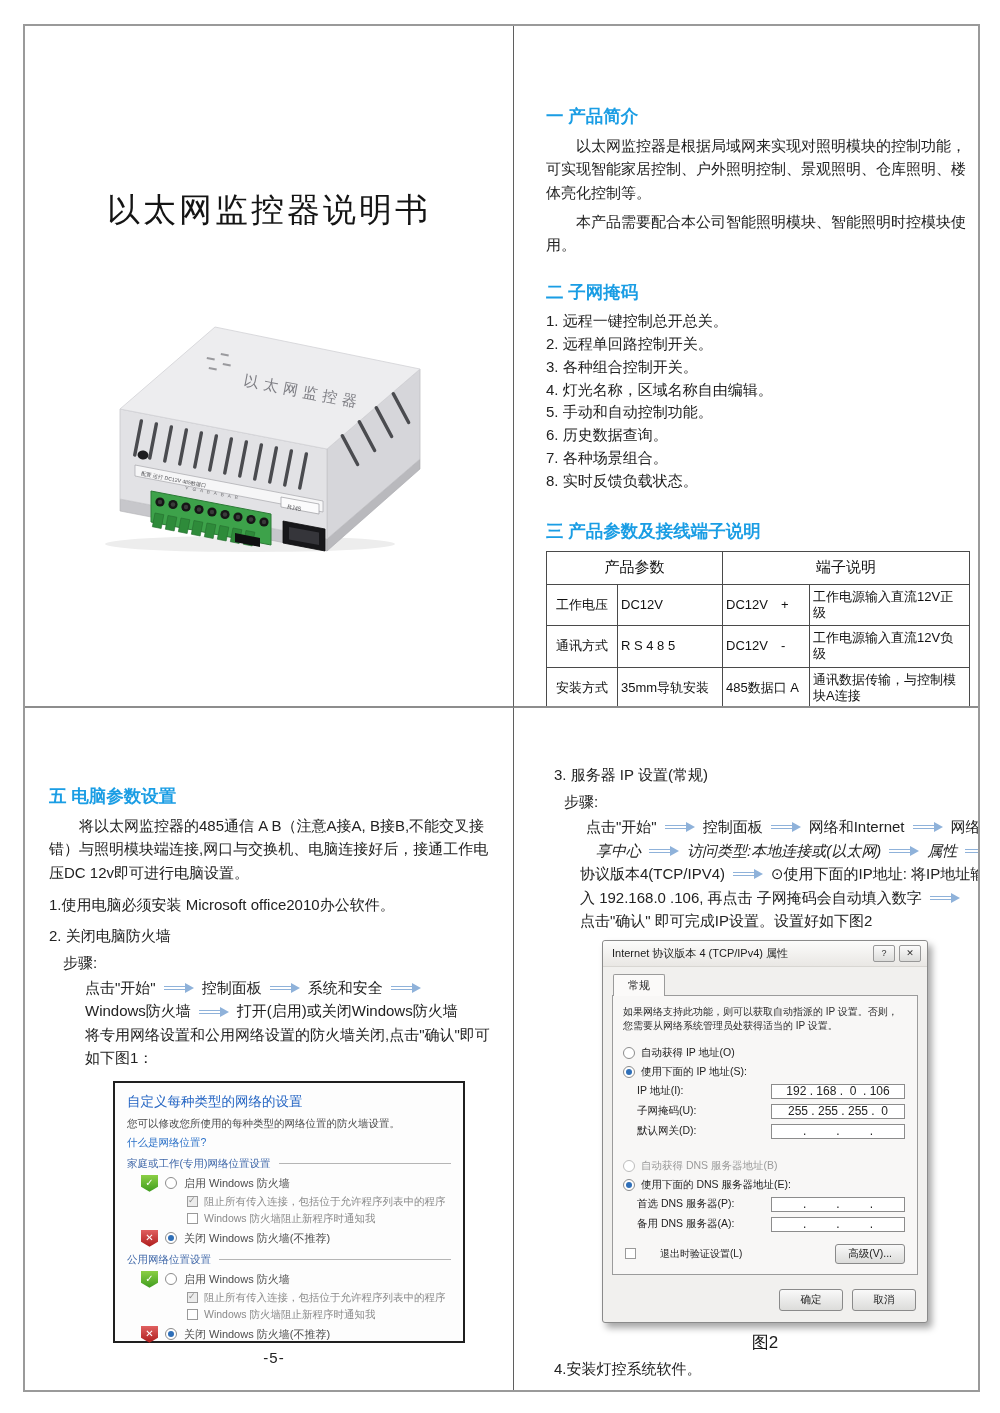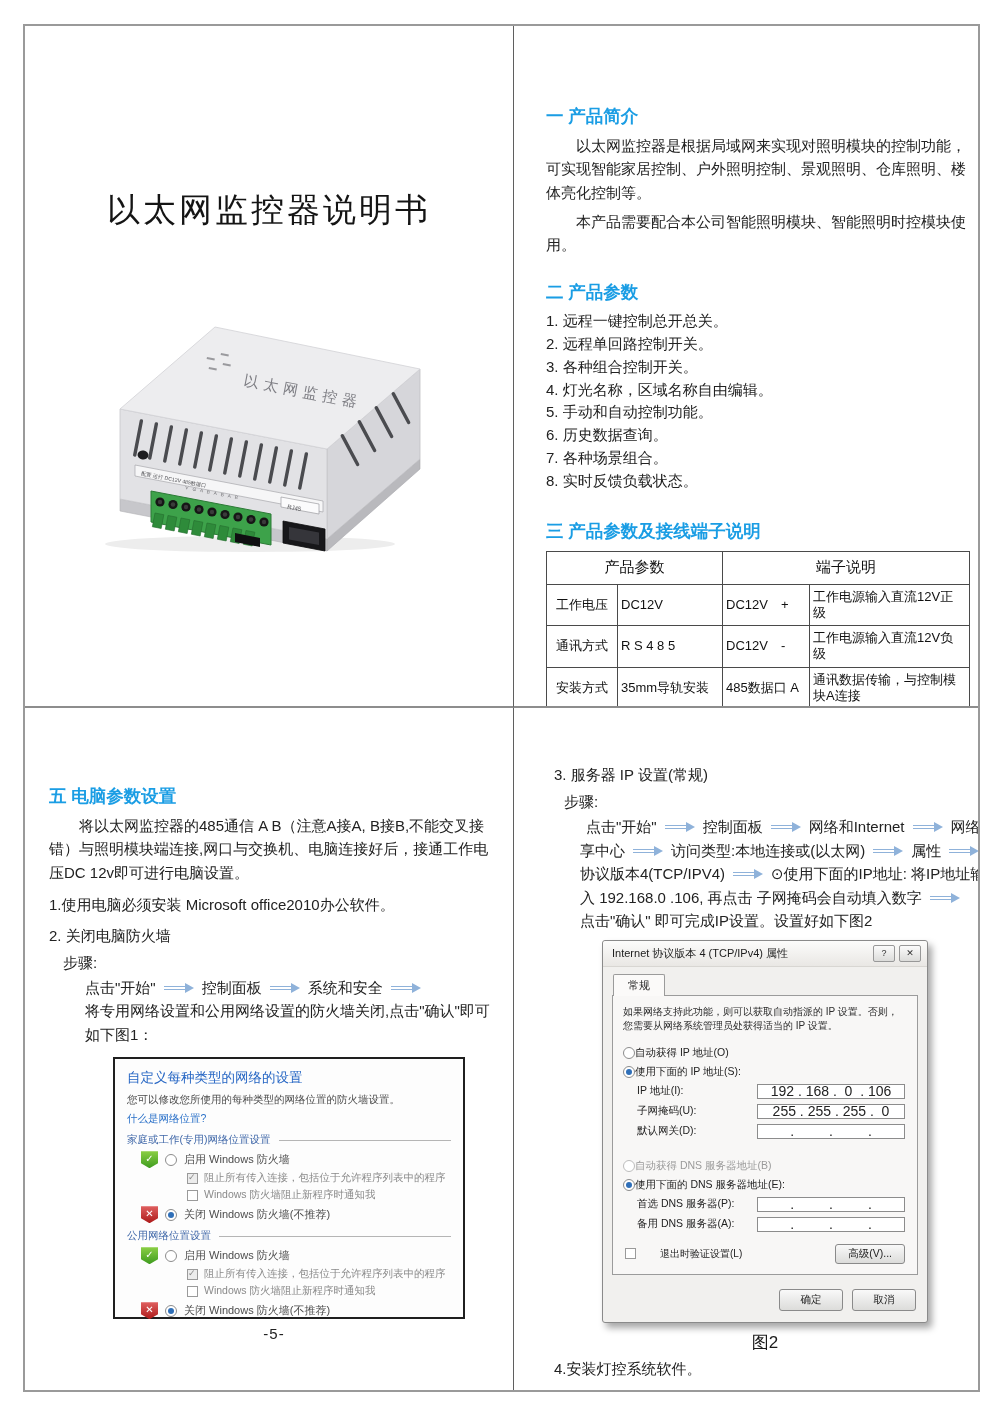--- a/index.html
+++ b/index.html
@@ -69,25 +69,25 @@
 
   
   .dlg{margin:10px 0 0 48px;width:326px;background:#f1f0ee;border:1px solid #8a8a8a;border-radius:3px;box-shadow:4px 5px 7px rgba(0,0,0,.35);box-sizing:border-box;}
   .dlg-tb{height:25px;display:flex;align-items:center;padding:0 6px 0 9px;background:linear-gradient(#fcfcfb,#e9e7e4);border-bottom:1px solid #d8d6d2;border-radius:3px 3px 0 0;}
   .dlg-tb .t{font-size:11px;color:#1c1c1c;flex:1;white-space:nowrap;}
   .tbtn{width:20px;height:15px;border:1px solid #989898;border-radius:2px;background:linear-gradient(#fbfbfb,#dcdcda);font-size:9px;color:#333;display:flex;align-items:center;justify-content:center;margin-left:4px;flex:0 0 auto;}
   .dlg-tabs{padding:6px 0 0 10px;}
   .tab{display:inline-block;padding:3px 14px 3px 14px;font-size:11px;color:#222;background:#fbfaf9;border:1px solid #9b9b9b;border-bottom:none;border-radius:2px 2px 0 0;position:relative;top:1px;}
   .dlg-panel{margin:0 9px 8px 9px;border:1px solid #9b9b9b;background:#f8f7f6;padding:9px 10px 8px 10px;}
   .dlg-intro{font-size:10px;color:#2c2c2c;line-height:1.45;margin-bottom:12px;}
-  .drow{display:flex;align-items:center;font-size:10.5px;color:#222;margin:5px 0;}
+  .drow{display:flex;align-items:center;gap:6px;font-size:10.5px;color:#222;margin:5px 0;}
   .drow.gray{color:#9a9a9a;}
   .fld{display:flex;align-items:center;justify-content:space-between;margin:5px 2px 5px 14px;}
   .fld .flabel{font-size:10.5px;color:#222;white-space:nowrap;}
-  .fbox{width:148px;height:15px;border:1px solid #8c8c8c;background:#fff;font-size:14px;color:#222;display:flex;align-items:center;justify-content:center;white-space:pre;box-sizing:border-box;}
+  .fbox{width:134px;height:15px;border:1px solid #8c8c8c;background:#fff;font-size:12px;color:#222;display:flex;align-items:center;justify-content:center;white-space:pre;box-sizing:border-box;}
   .dns-gap{height:10px;}
   .vrow{display:flex;align-items:center;justify-content:space-between;margin:12px 2px 2px 2px;}
   .vrow .left{display:flex;align-items:center;gap:24px;font-size:10px;color:#222;}
   .wbtn{border:1px solid #8a8a8a;border-radius:3px;background:linear-gradient(#f9f9f9,#dcdcda);font-size:10.5px;color:#222;padding:2px 12px;white-space:nowrap;}
   .dlg-btns{display:flex;justify-content:flex-end;gap:9px;padding:6px 11px 11px 11px;}
   .dlg-btns .wbtn{min-width:62px;text-align:center;padding:3px 0;}
   .fig2cap{width:326px;margin-left:48px;text-align:center;font-size:17px;color:#1a1a1a;margin-top:8px;}
 </style>
 </head>
 <body>
@@ -185,21 +185,21 @@
       </svg>
     </div>
   </div>
 
   <div class="cell c-tr">
     <div class="inner">
       <div class="sec-h">一 产品简介</div>
       <p class="para">以太网监控器是根据局域网来实现对照明模块的控制功能，可实现智能家居控制、户外照明控制、景观照明、仓库照明、楼体亮化控制等。</p>
       <p class="para">本产品需要配合本公司智能照明模块、智能照明时控模块使用。</p>
 
-      <div class="sec-h" style="margin-top:24px;">二 产品参数</div>
+      <div class="sec-h" style="margin-top:24px;">二 子网掩码</div>
       <div class="feat">1. 远程一键控制总开总关。</div>
       <div class="feat">2. 远程单回路控制开关。</div>
       <div class="feat">3. 各种组合控制开关。</div>
       <div class="feat">4. 灯光名称，区域名称自由编辑。</div>
       <div class="feat">5. 手动和自动控制功能。</div>
       <div class="feat">6. 历史数据查询。</div>
       <div class="feat">7. 各种场景组合。</div>
       <div class="feat">8. 实时反馈负载状态。</div>
 
       <div class="sec-h" style="margin-top:26px;">三 产品参数及接线端子说明</div>
@@ -244,20 +244,25 @@
 
       <div class="step" style="margin-left:36px;">
         <span>点击"开始"</span>
           <span class="arr"></span>
         <span>控制面板</span>
           <span class="arr"></span>
         <span>系统和安全</span>
           <span class="arr"></span>
       </div>
       <div class="step" style="margin-left:36px;">
+        <span>Windows防火墙</span>
+          <span class="arr"></span>
+        <span>打开(启用)或关闭Windows防火墙</span>
+      </div>
+      <div class="step" style="margin-left:36px;">
         <span>将专用网络设置和公用网络设置的防火墙关闭,点击"确认"即可</span>
       </div>
       <div class="step" style="margin-left:36px;">
         <span>如下图1：</span>
       </div>
 
       <div class="fw-box">
         <div class="fw-title">自定义每种类型的网络的设置</div>
         <div class="fw-sub">您可以修改您所使用的每种类型的网络位置的防火墙设置。</div>
         <div class="fw-link">什么是网络位置?</div>
@@ -319,21 +324,21 @@
 
       <div class="step" style="margin-left:32px;">
         <span>点击"开始"</span>
           <span class="arr"></span>
         <span>控制面板</span>
           <span class="arr"></span>
         <span>网络和Internet</span>
           <span class="arr"></span>
         <span>网络和共</span>
       </div>
-      <div class="step" style="margin-left:26px;">
+      <div class="step" style="margin-left:42px;font-style:italic;">
         <span>享中心</span>
           <span class="arr"></span>
         <span>访问类型:本地连接或(以太网)</span>
           <span class="arr"></span>
         <span>属性</span>
           <span class="arr"></span>
       </div>
       <div class="step" style="margin-left:26px;">
         <span>协议版本4(TCP/IPV4)</span>
           <span class="arr"></span>

